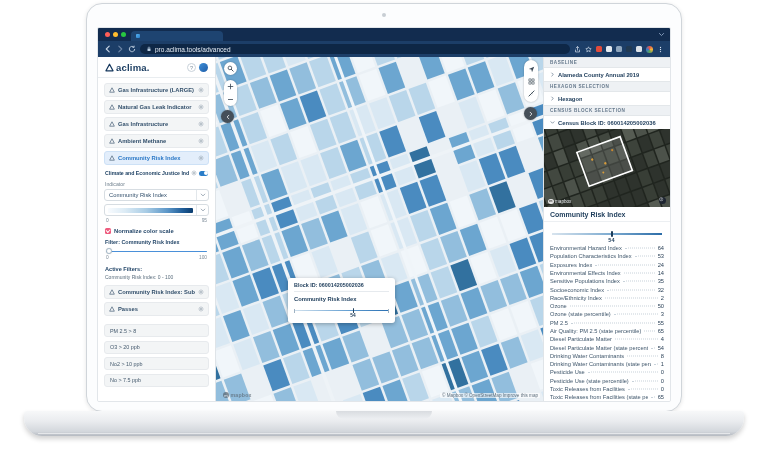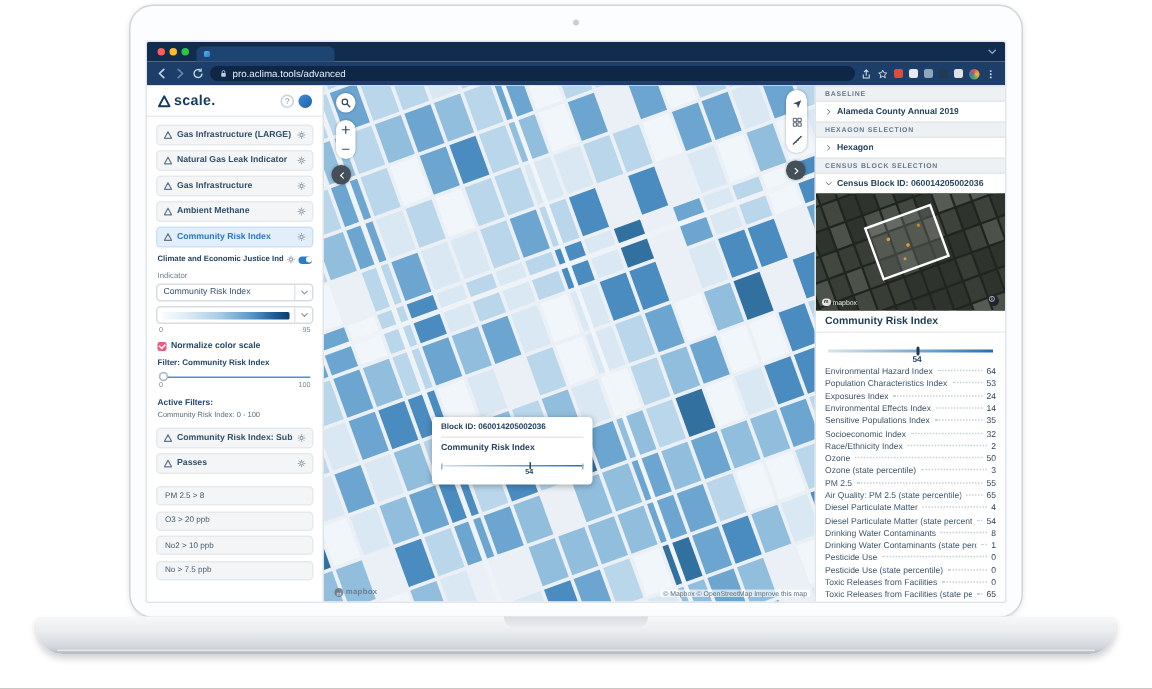--- a/index.html
+++ b/index.html
@@ -280,21 +280,21 @@
       </div>
 
       <div class="app">
 
         <aside class="left">
           <div class="lp-head">
             <div class="logo">
               <svg class="mark">
                   <use href="#sym-tri"></use>
                 </svg>
-              <span class="word">scale.</span>
+              <span class="word">aclima.</span>
             </div>
             <div class="lp-head-btns">
               <span class="help-btn">?</span>
               <span class="user-btn"></span>
             </div>
           </div>
 
           <div class="lp-body">
 
             <div>

